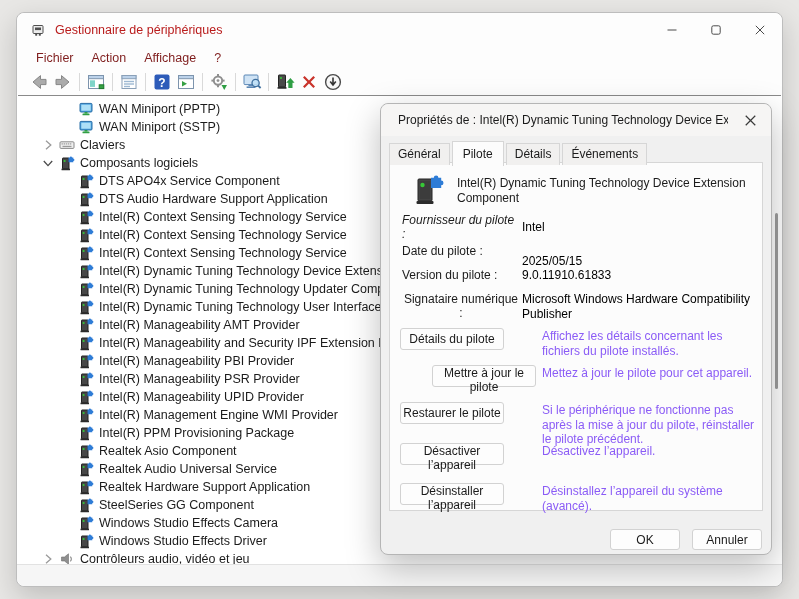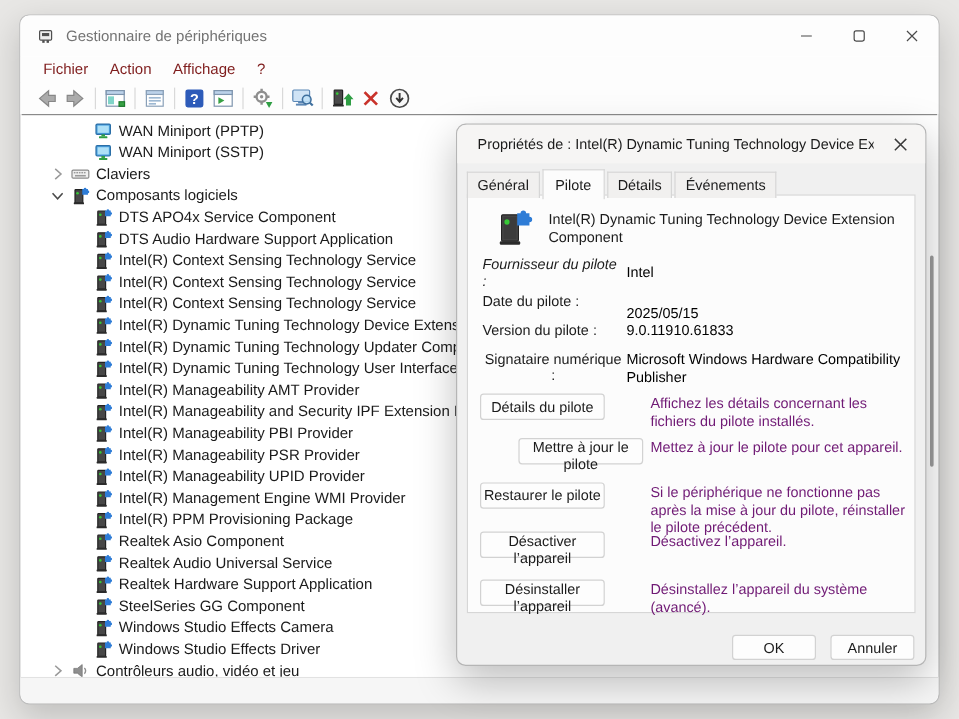--- a/index.html
+++ b/index.html
@@ -7,21 +7,21 @@
     font-family:"Liberation Sans","DejaVu Sans",sans-serif; background:#e8e7e5; }
 
   
   .win { position:absolute; left:16px; top:12px; width:767px; height:575px;
     background:#ffffff; border:1px solid #bdbdbd; border-radius:8px;
     box-shadow:0 10px 28px rgba(0,0,0,.18); }
   .titlebar { position:absolute; left:0; top:0; right:0; height:34px;
     display:flex; align-items:center; background:#fdfdfd;
     border-radius:8px 8px 0 0; }
   .title-icon { margin-left:13px; width:16px; height:16px; display:flex; }
-  .title-text { margin-left:9px; font-size:12.5px; color:#737373; }
+  .title-text { margin-left:9px; font-size:12.5px; color:#b91c1c; }
   .win-controls { margin-left:auto; display:flex; height:100%; }
   .wc-btn { width:44px; height:100%; display:flex; align-items:center; justify-content:center; }
   .wc-btn.close { border-radius:0 8px 0 0; }
 
   .menubar { position:absolute; left:0; top:34px; right:0; height:22px;
     display:flex; align-items:center; padding-left:10px; background:#fdfdfd; }
   .menu-item { padding:0 9px; font-size:12.5px; color:#7f1d1d; line-height:21px; }
 
   .toolbar { position:absolute; left:0; top:56px; right:0; height:26px;
     display:flex; align-items:center; padding-left:10px; background:#fdfdfd; }
@@ -64,21 +64,21 @@
   .tabpage { position:absolute; left:8px; right:8px; top:58px; height:349px;
     background:#fcfcfc; border:1px solid #d6d6d6; z-index:1; }
   .dev-header { position:absolute; left:22px; top:11px; display:flex; }
   .dev-icon { width:32px; height:32px; flex:0 0 32px; }
   .dev-name { margin-left:13px; width:310px; font-size:12px; color:#1b1b1b; line-height:15px; padding-top:2px; }
   .f-label { position:absolute; left:12px; width:118px; font-size:12px; color:#1b1b1b; }
   .f-value { position:absolute; left:132px; width:238px; font-size:12px; color:#000000; line-height:15px; }
   .act-btn { position:absolute; left:10px; width:104px; height:22px;
     background:#fdfdfd; border:1px solid #d2d2d2; border-radius:3px;
     font-family:"Liberation Sans","DejaVu Sans",sans-serif; font-size:12px; color:#1b1b1b; }
-  .act-desc { position:absolute; left:152px; width:220px; font-size:12px; color:#701a75; line-height:14.5px; }
+  .act-desc { position:absolute; left:152px; width:220px; font-size:12px; color:#8b5cf6; line-height:14.5px; }
 
   .dlg-footer-btn { position:absolute; top:425px; width:70px; height:21px;
     background:#fdfdfd; border:1px solid #d2d2d2; border-radius:3px;
     font-family:"Liberation Sans","DejaVu Sans",sans-serif; font-size:12px; color:#1b1b1b; }
   .btn-ok { right:91px; }
   .btn-cancel { right:9px; }
 </style>
 </head>
 <body>
 

